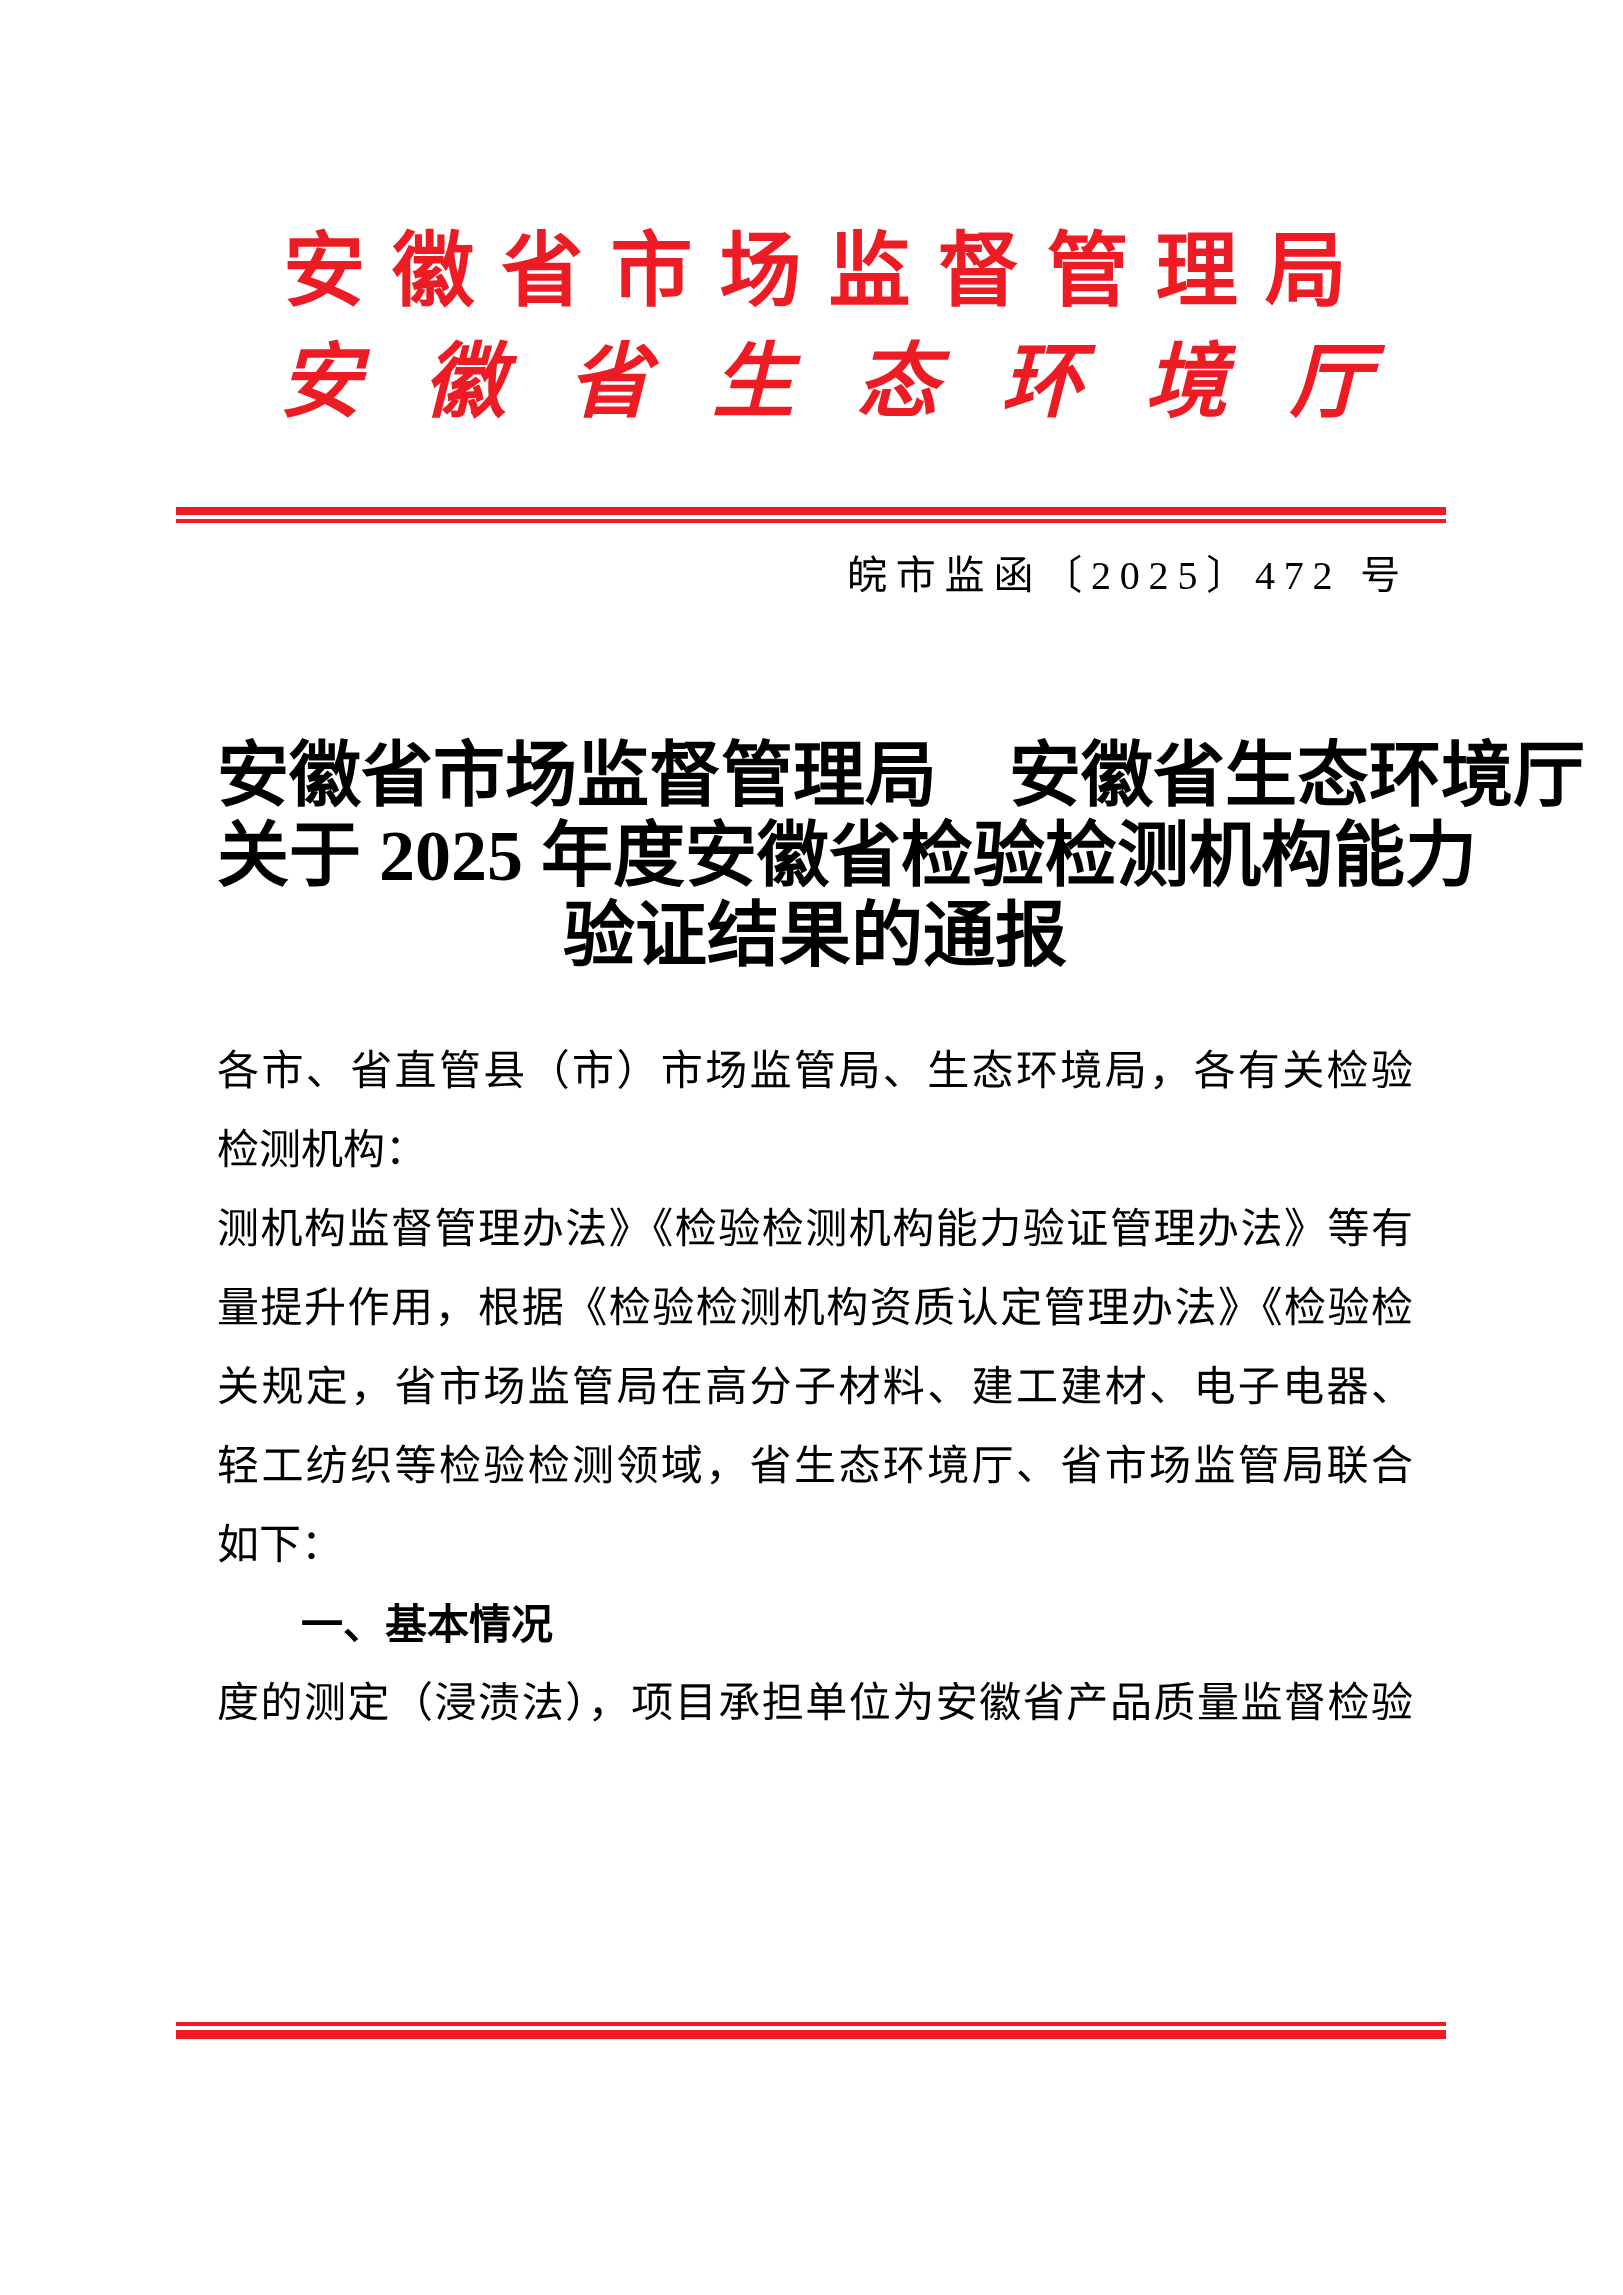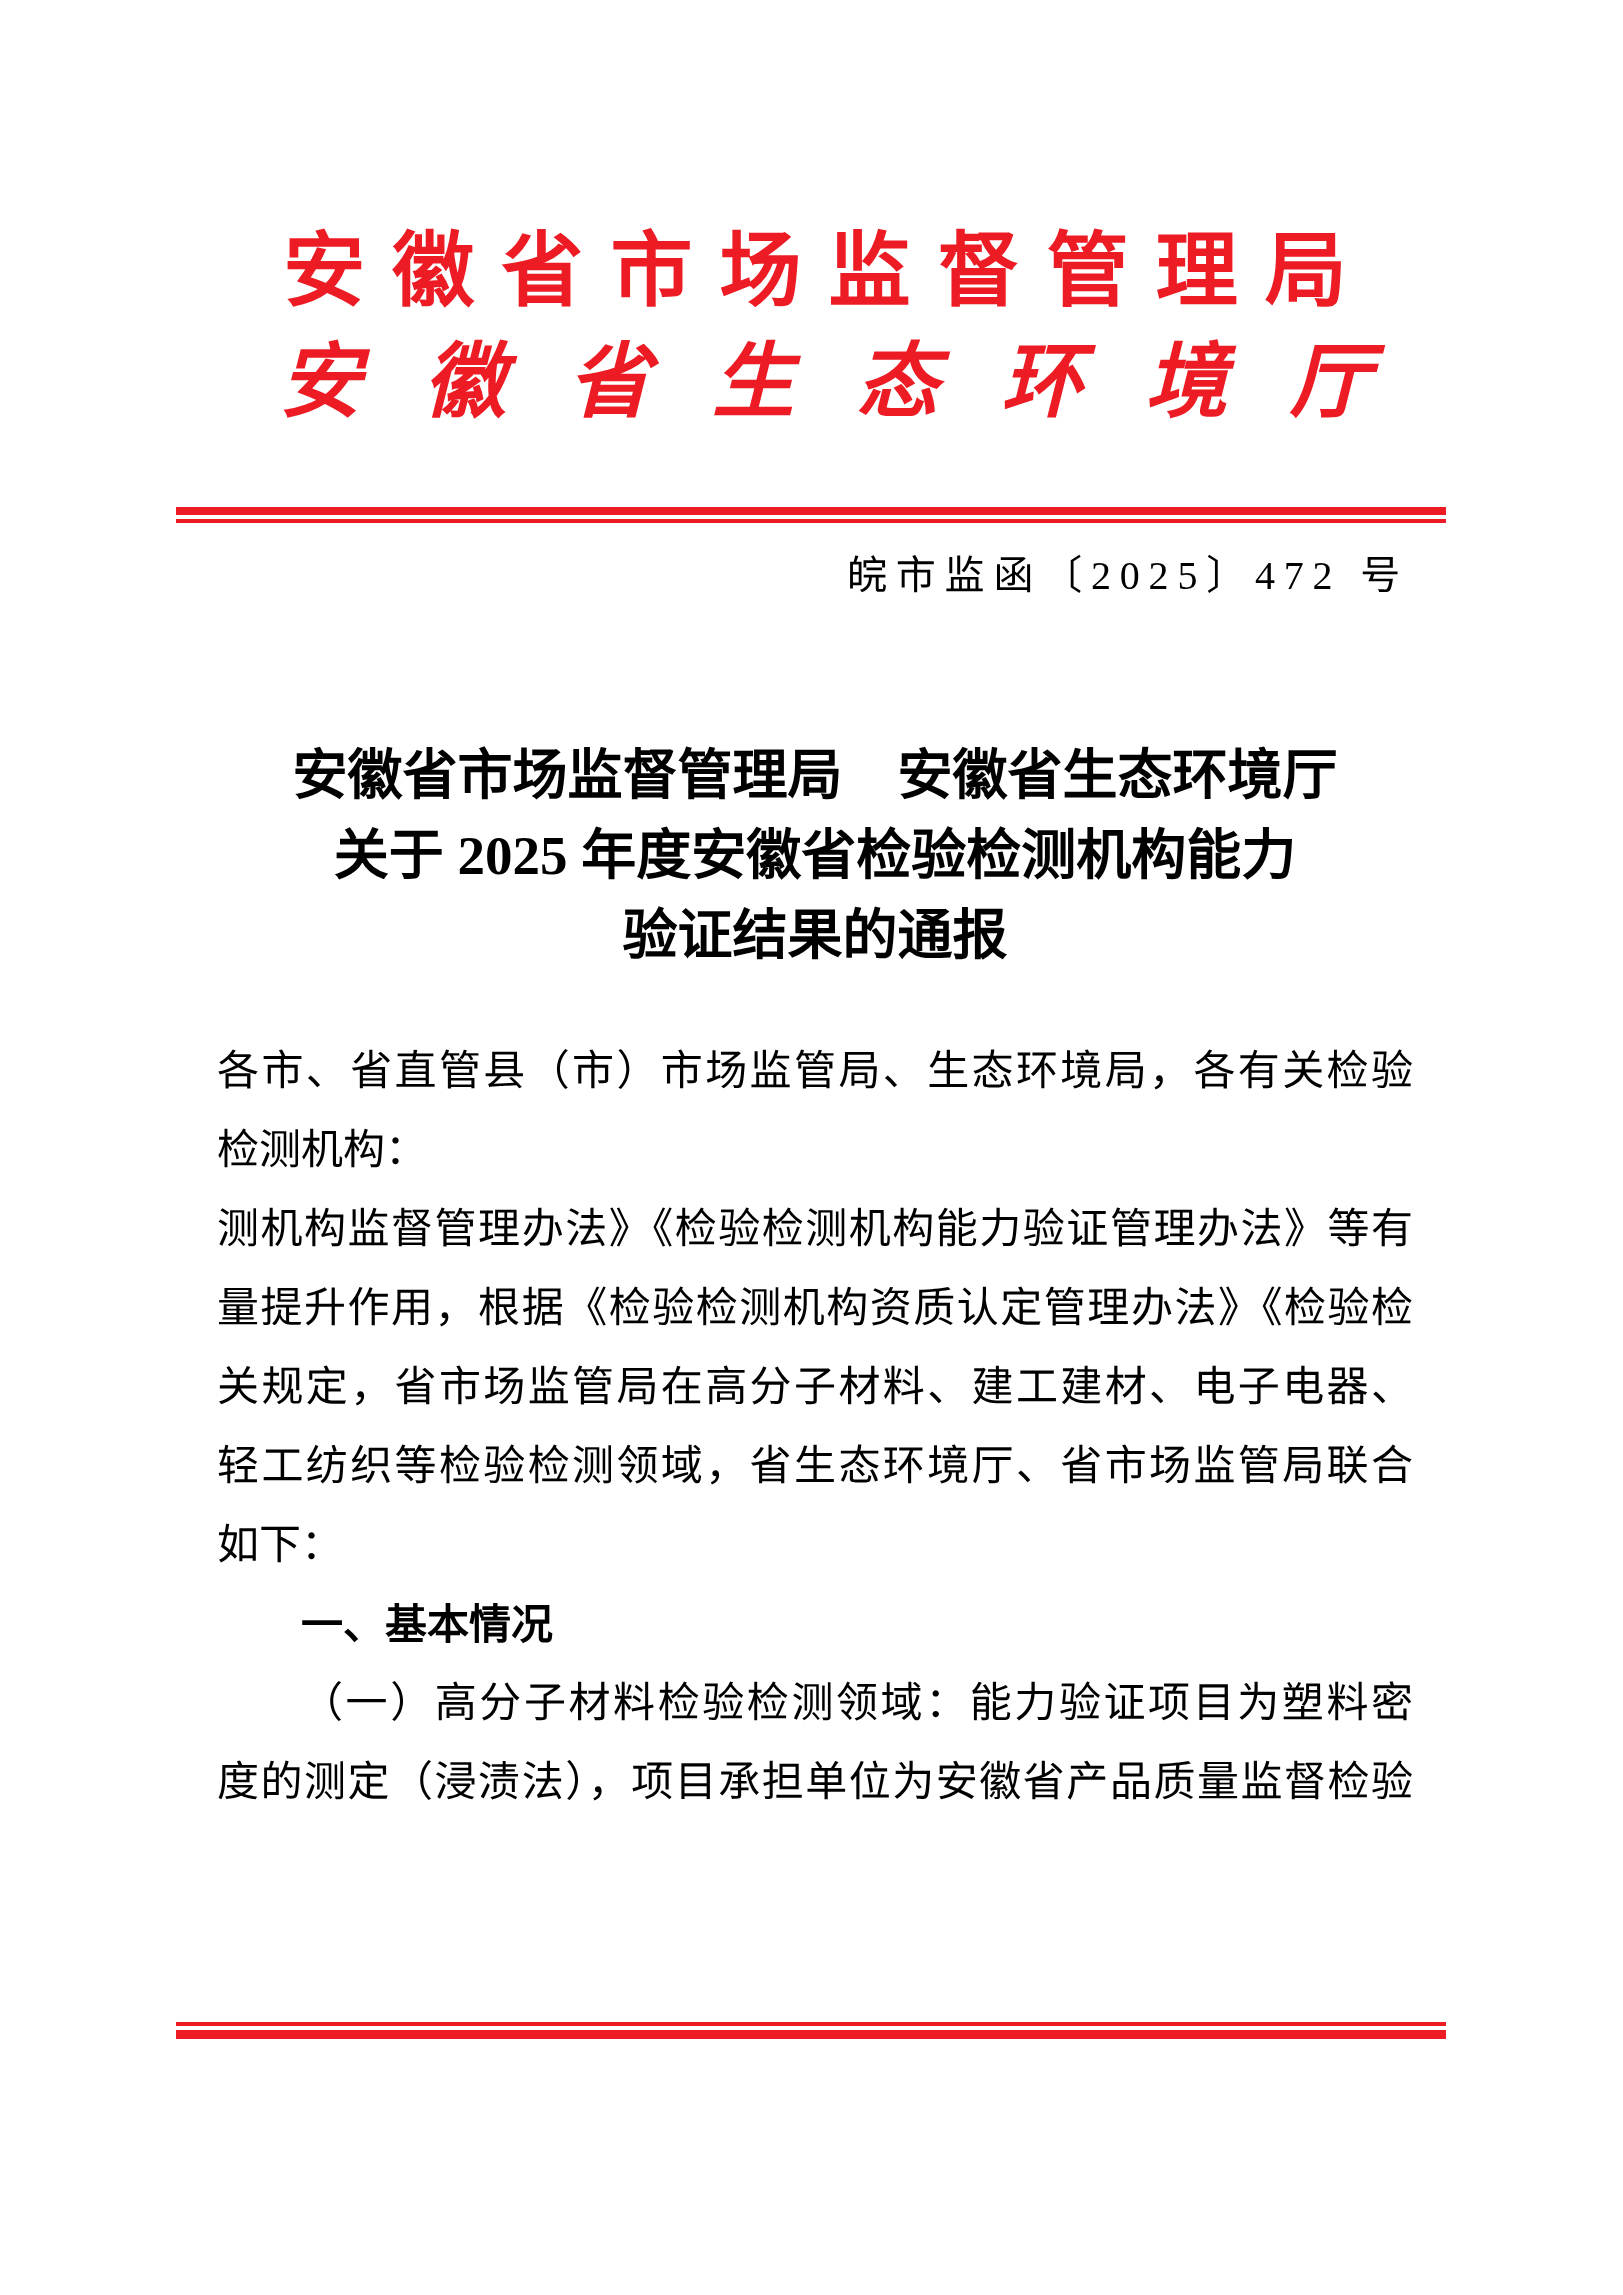--- a/index.html
+++ b/index.html
@@ -69,21 +69,21 @@
   }
 
   
   .doc-title {
     position: absolute;
     top: 736px;
     left: 217px;
     width: 1196px;
     text-align: center;
     font-weight: 700;
-    font-size: 55px;
+    font-size: 72px;
     line-height: 80px;
     white-space: nowrap;
   }
 
   
   .body-text {
     position: absolute;
     top: 1032px;
     left: 217px;
     width: 1196px;
@@ -127,21 +127,20 @@
 
   <div class="body-text">
     <div class="bline jl">各市、省直管县（市）市场监管局、生态环境局，各有关检验</div>
     <div class="bline ll">检测机构：</div>
     <div class="bline jl">测机构监督管理办法》《检验检测机构能力验证管理办法》等有</div>
     <div class="bline jl">量提升作用，根据《检验检测机构资质认定管理办法》《检验检</div>
     <div class="bline jl">关规定，省市场监管局在高分子材料、建工建材、电子电器、</div>
     <div class="bline jl">轻工纺织等检验检测领域，省生态环境厅、省市场监管局联合</div>
     <div class="bline ll">如下：</div>
     <div class="bline ll hd indent2">一、基本情况</div>
-    <div class="bline jl indent2">（一）高分子材料检验检测领域：能力验证项目为塑料密</div>
     <div class="bline jl">度的测定（浸渍法），项目承担单位为安徽省产品质量监督检验</div>
   </div>
 
   <div class="rule rule-footer-thin"></div>
   <div class="rule rule-footer-thick"></div>
 
 </div>
 
 
 </body></html>

